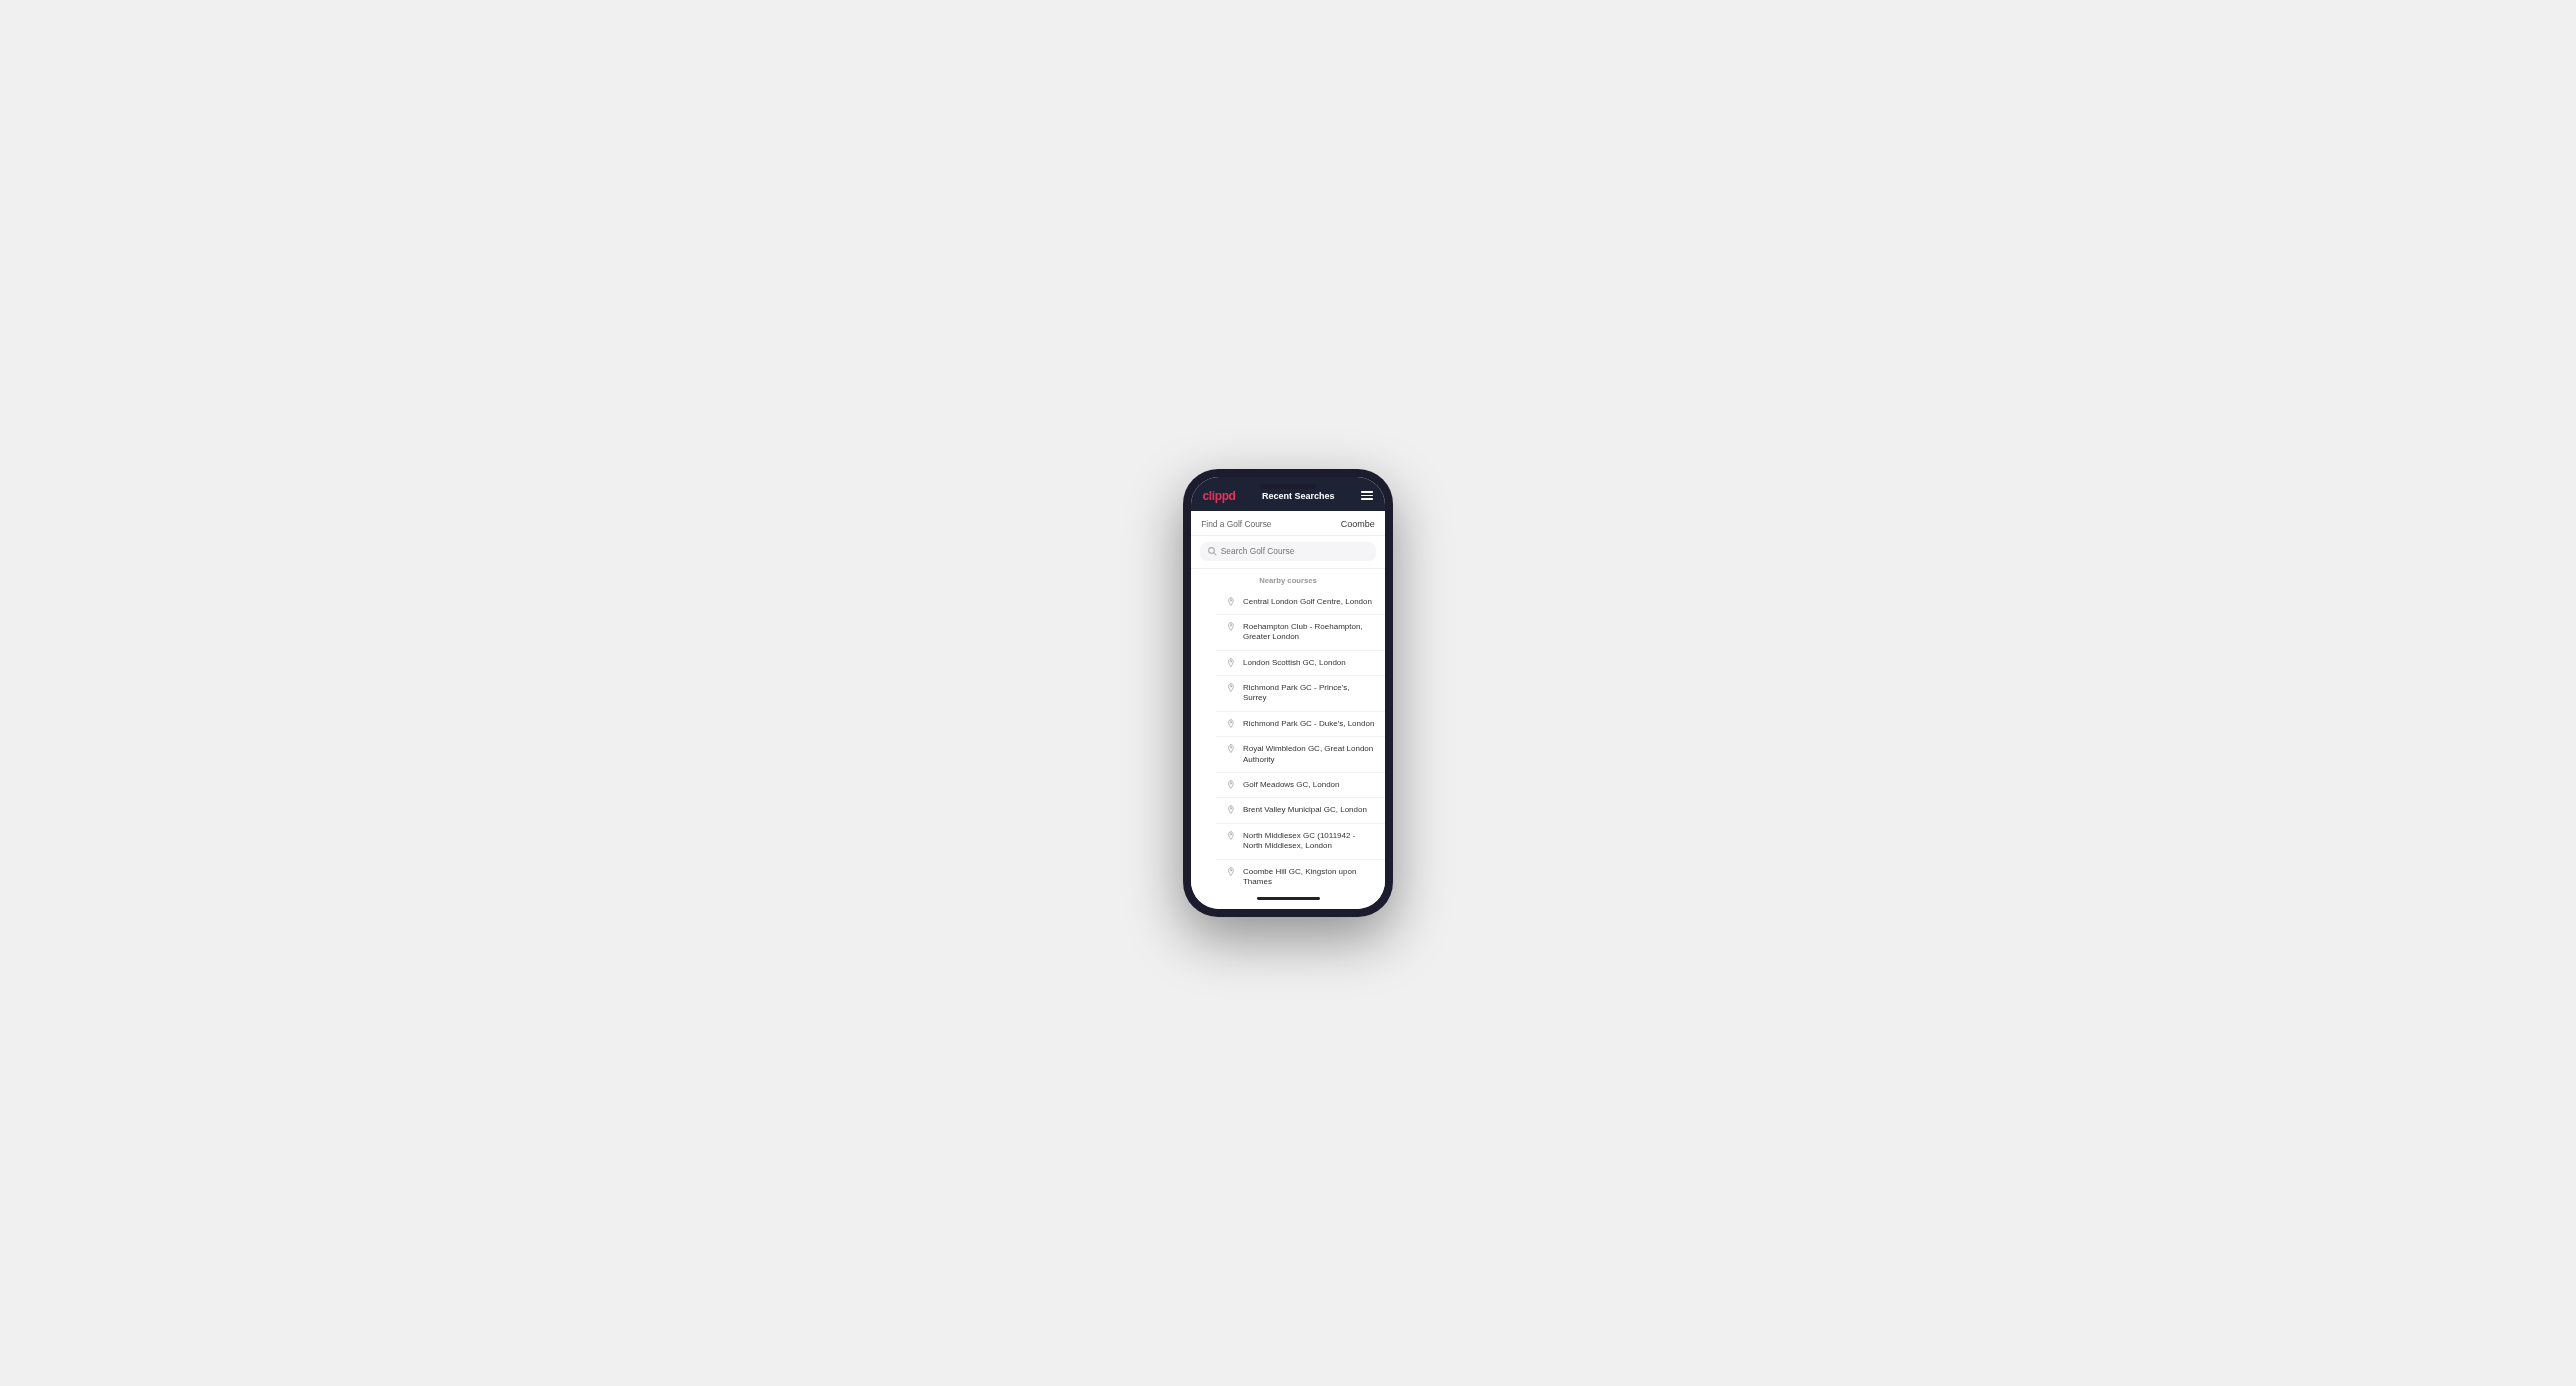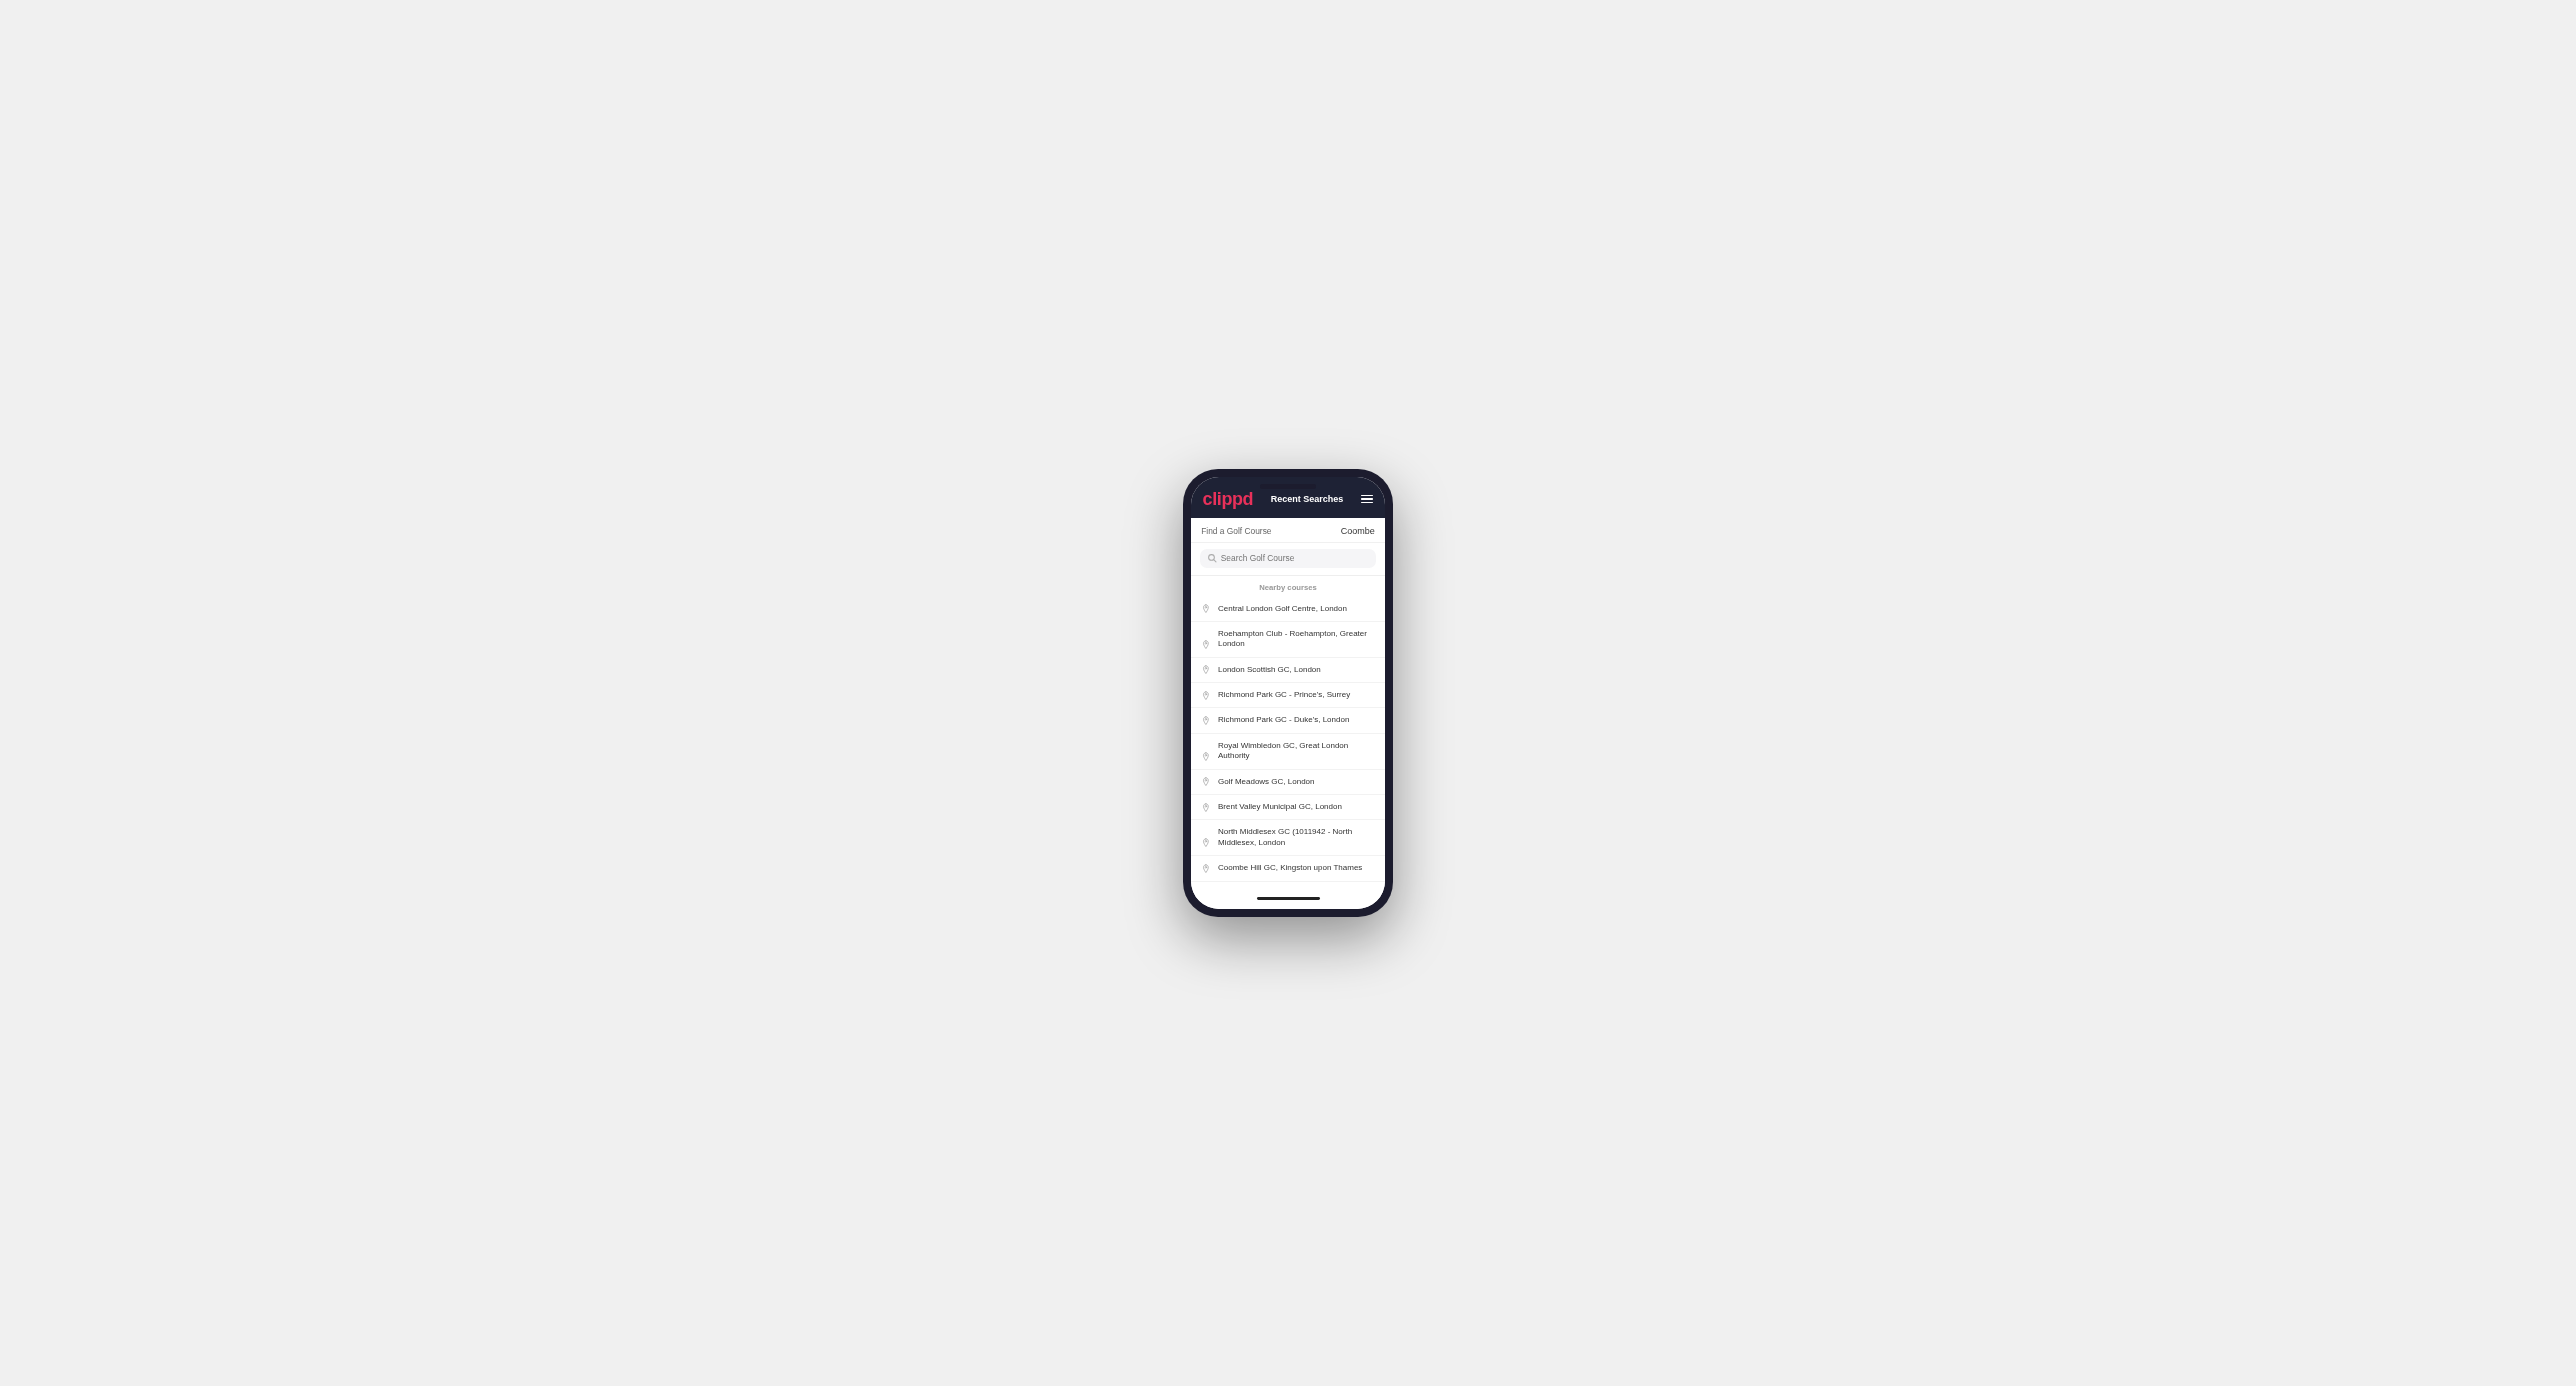--- a/index.html
+++ b/index.html
@@ -50,21 +50,21 @@
     .top-bar {
       background: #1e2235;
       padding: 11.2px 11.2px 8.4px;
       display: flex;
       align-items: center;
       justify-content: space-between;
       flex-shrink: 0;
     }
 
     .logo {
-      font-size: 18px;
+      font-size: 12px;
       font-weight: 700;
       color: #e8315a;
       letter-spacing: -0.4px;
     }
 
     .top-title {
       font-size: 9px;
       font-weight: 600;
       color: #fff;
     }
@@ -148,25 +148,26 @@
       font-size: 7.7px;
       font-weight: 600;
       color: #999;
       padding: 7px 9.8px 4.2px;
       text-align: center;
     }
 
     
     .course-item {
       display: flex;
-      align-items: flex-end;
+      align-items: flex-start;
       padding: 7px 9.8px;
       border-bottom: 0.7px solid #f2f2f2;
       gap: 7px;
       cursor: pointer;
+      margin-left: 25px;
     }
 
     .pin-icon {
       width: 9.8px;
       height: 9.8px;
       flex-shrink: 0;
       color: #aaa;
     }
 
     .course-name {

